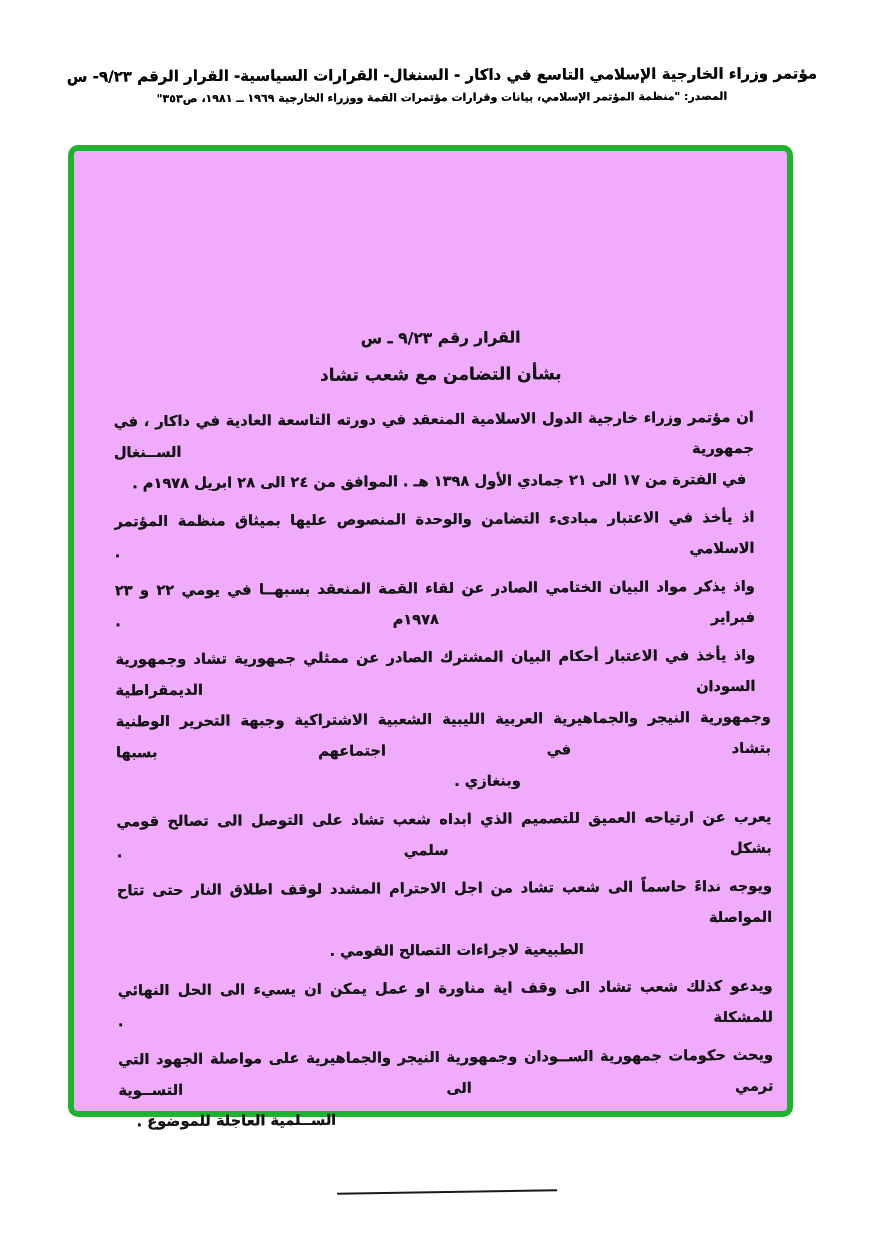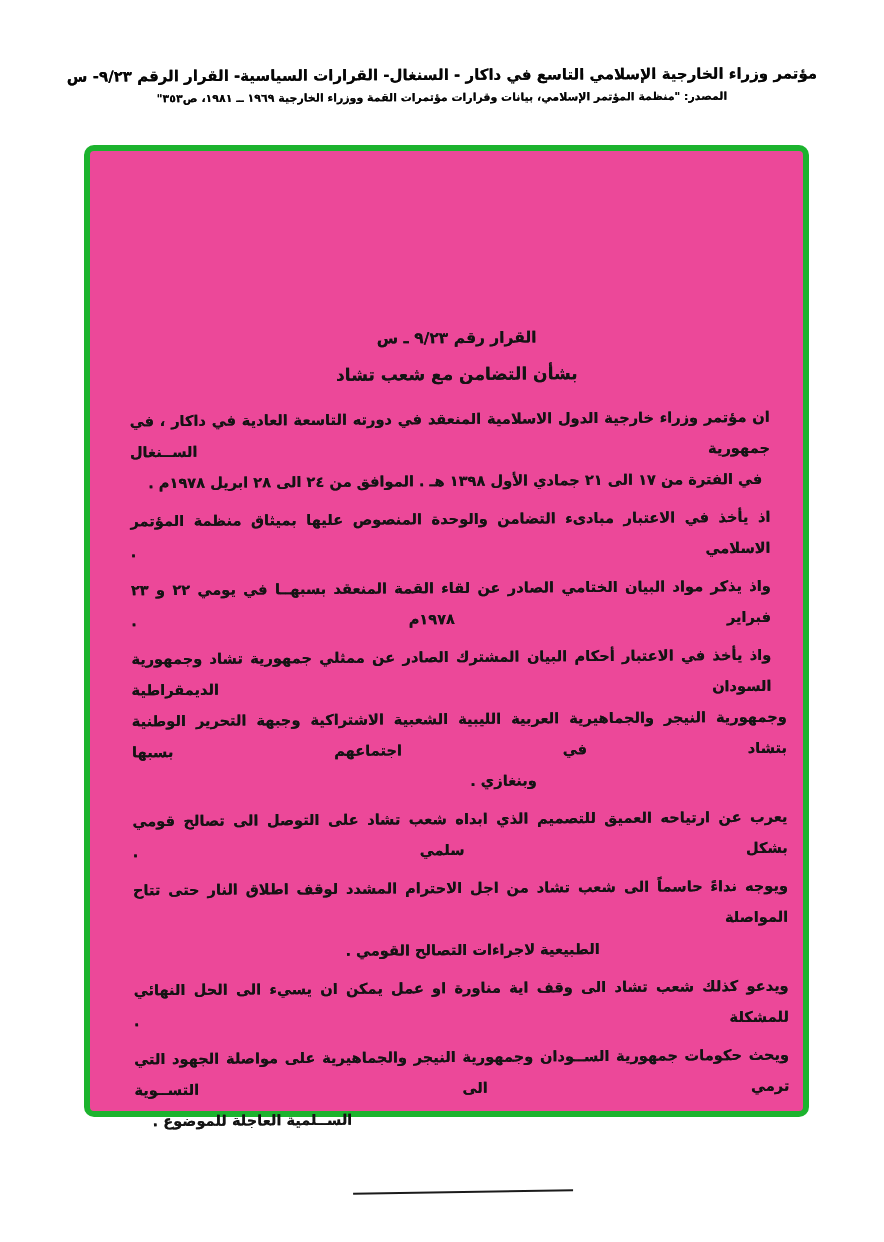--- a/index.html
+++ b/index.html
@@ -19,22 +19,22 @@
   .doc-header .h1 {
     font-size:15px; font-weight:bold; white-space:nowrap;
     text-shadow:0 0 .5px rgba(0,0,0,.9);
   }
   .doc-header .h2 {
     font-size:11px; font-weight:bold; margin-top:7px;
     text-shadow:0 0 .4px rgba(0,0,0,.85);
   }
   
   .green-box {
-    position:absolute; left:84px; top:145px; width:725px; height:972px;
-    border:6px solid var(--green); border-radius:10px; background:#ec4899;
+    position:absolute; left:68px; top:145px; width:725px; height:972px;
+    border:6px solid var(--green); border-radius:10px; background:#f0abfc;
   }
   
   .scan-inner {
     position:absolute; top:0; left:40px; right:18px;
     padding-top:178px;
     direction:rtl; font-weight:bold; color:var(--ink);
     transform:rotate(-0.4deg); transform-origin:50% 30%;
     text-shadow:0 0 .45px rgba(10,10,10,.8);
   }
   .title-num   { text-align:center; font-size:15.5px; margin:0 0 17px 0; }

